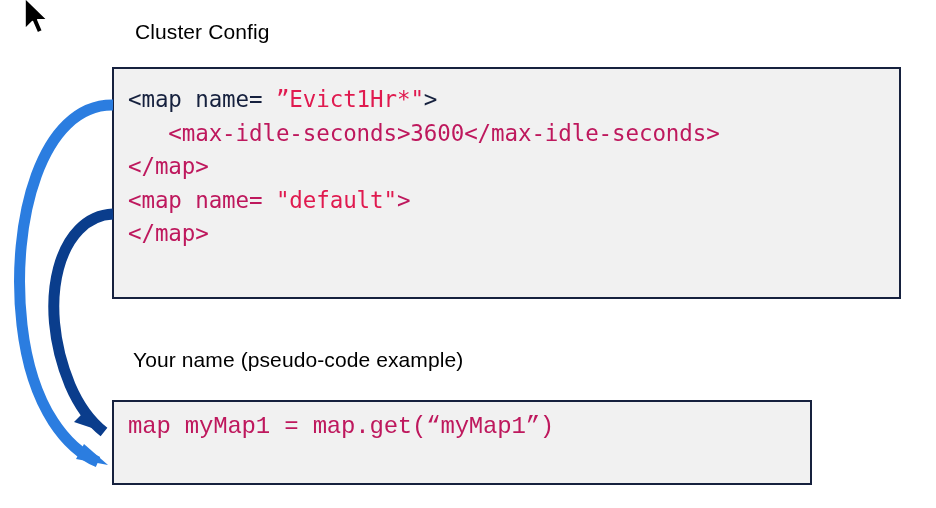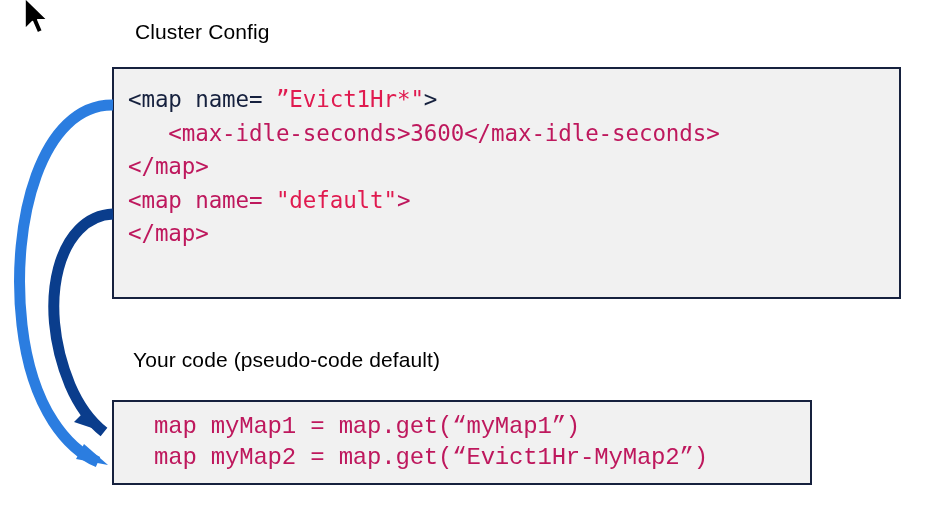--- a/index.html
+++ b/index.html
@@ -48,21 +48,21 @@
     color:#000000;
     white-space:pre;
     letter-spacing:-0.1px;
   }
   #cluster-config-box .code-line{font-size:22.5px;}
   .tok-tag{color:#16213E;}
   .tok-str{color:#E01A4F;}
   .tok-plain{color:#be185d;}
 
   
-  #your-code-box .code-lines{padding:9px 0 0 20px;margin-left:20px;}
+  #your-code-box .code-lines{padding:9px 0 0 14px;}
   #your-code-box .code-line{
     font-family:"Liberation Mono", monospace;
     font-size:24px;
     line-height:31px;
     letter-spacing:-0.2px;
     color:#000000;
   }
 
   
   #arrow-overlay{
@@ -87,26 +87,25 @@
   <div class="codebox" id="cluster-config-box">
     <div class="code-lines">
         <div class="code-line"><span class="tok-tag">&lt;map name= </span><span class="tok-str">”Evict1Hr*"</span><span class="tok-tag">&gt;</span></div>
         <div class="code-line"><span class="tok-plain">   &lt;max-idle-seconds&gt;3600&lt;/max-idle-seconds&gt;</span></div>
         <div class="code-line"><span class="tok-plain">&lt;/map&gt;</span></div>
         <div class="code-line"><span class="tok-plain">&lt;map name= </span><span class="tok-str">"default"</span><span class="tok-plain">&gt;</span></div>
         <div class="code-line"><span class="tok-plain">&lt;/map&gt;</span></div>
       </div>
   </div>
 
-  <div class="caption" id="caption-yourcode">Your code (pseudo-code default)</div>
+  <div class="caption" id="caption-yourcode">Your name (pseudo-code example)</div>
 
   <div class="codebox" id="your-code-box">
     <div class="code-lines">
         <div class="code-line"><span class="tok-plain">map myMap1 = map.get(“myMap1”)</span></div>
-        <div class="code-line"><span class="tok-plain">map myMap2 = map.get(“Evict1Hr-MyMap2”)</span></div>
       </div>
   </div>
 
   <svg id="arrow-overlay" viewBox="0 0 936 508" xmlns="http://www.w3.org/2000/svg">
     <g id="arrow-group">
         <path d="M 113,214 C 60,216 35,300 70,385 C 82,413 95,425 104,432" fill="none" stroke="#0A3D8C" stroke-width="11" stroke-linecap="butt"></path>
         <path d="M 104,432 L 74,422 L 86,410 Z" fill="#0A3D8C"></path>
         <path d="M 113,105 C 42,104 10,220 22,325 C 32,412 70,450 98,462" fill="none" stroke="#2B7DE0" stroke-width="11" stroke-linecap="butt"></path>
         <path d="M 108,465 L 76,459 L 84,444 Z" fill="#2B7DE0"></path>
       </g>

